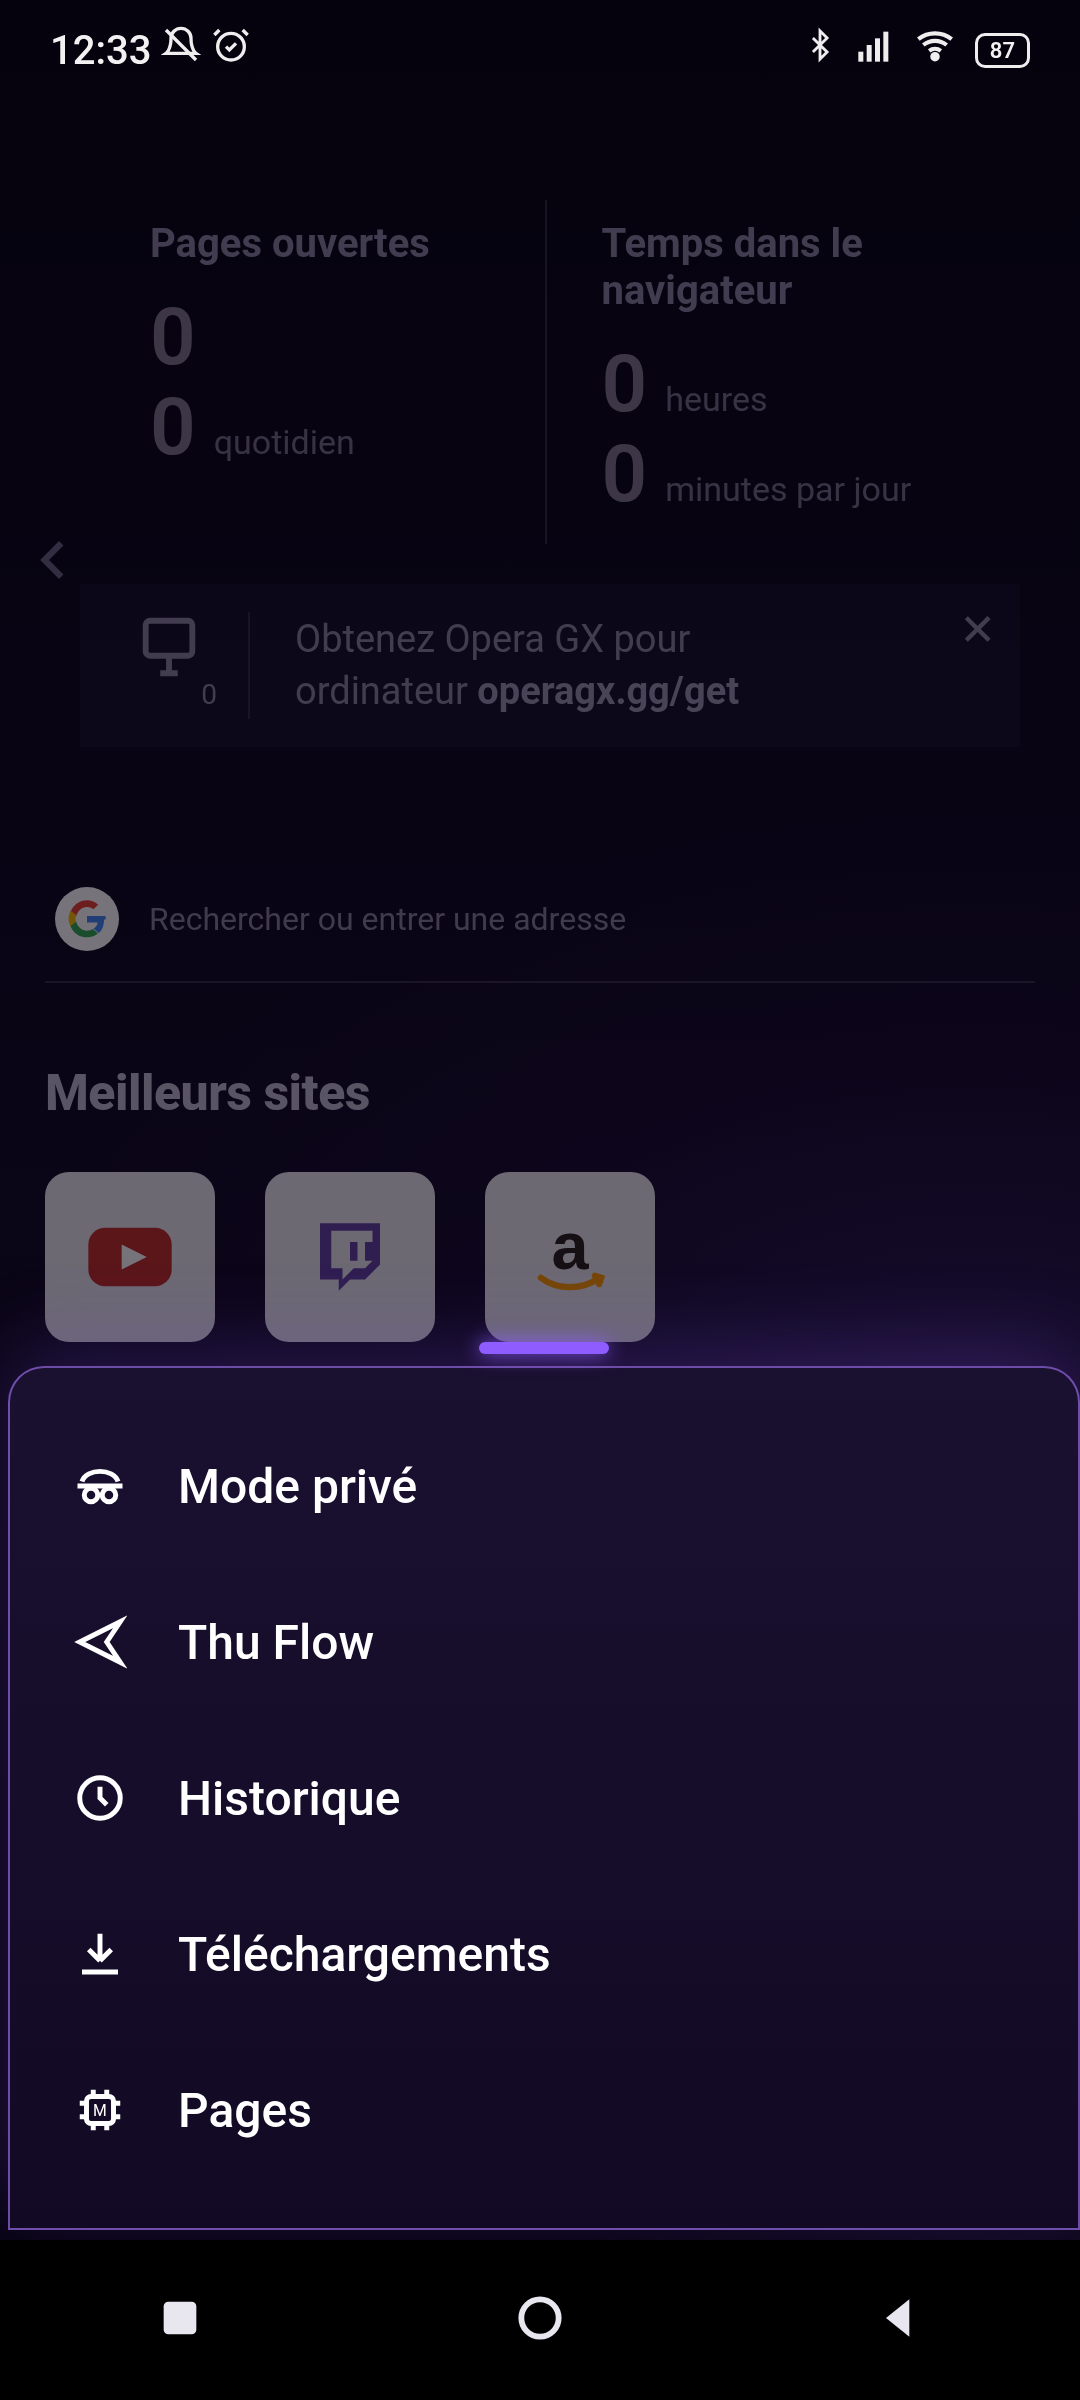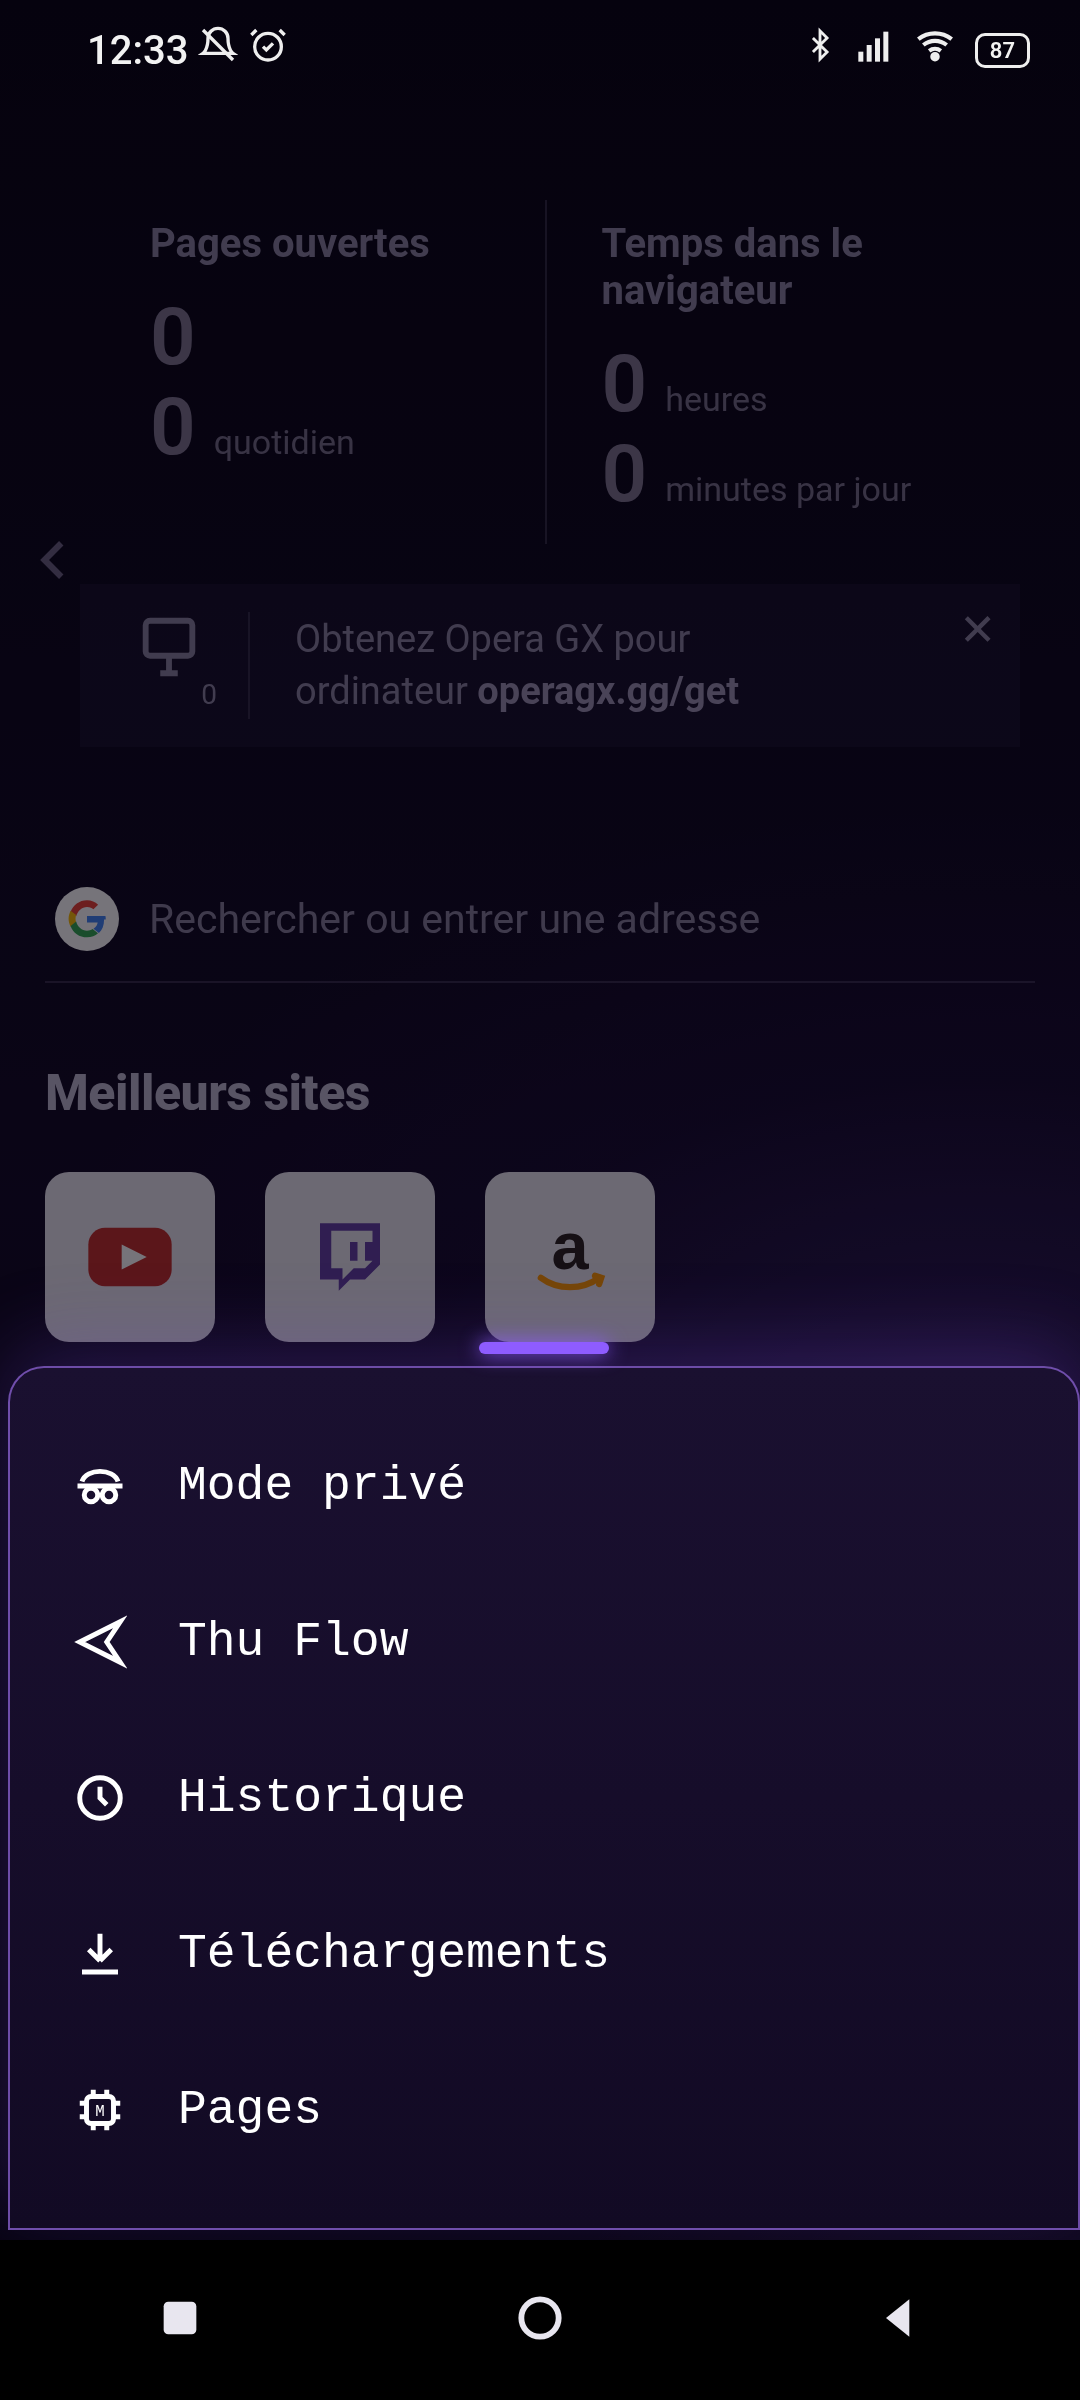--- a/index.html
+++ b/index.html
@@ -36,21 +36,21 @@
     z-index: 10;
     height: 100px;
     display: flex;
     align-items: center;
     justify-content: space-between;
     padding: 0 50px;
     font-size: 40px;
     font-weight: 500;
     color: #f2f2f2;
   }
-  .status-left { display: flex; align-items: center; gap: 10px; margin-left: 37px; }
+  .status-left { display: flex; align-items: center; gap: 10px; }
   .status-right { display: flex; align-items: center; gap: 18px; }
   .batt {
     border: 3px solid #eee;
     border-radius: 10px;
     padding: 2px 12px;
     font-size: 22px;
     font-weight: 600;
   }
 
   
@@ -130,21 +130,21 @@
     border-bottom: 2px solid rgba(160,150,190,0.25);
   }
   .google-logo {
     width: 64px; height: 64px;
     border-radius: 50%;
     background: #fff;
     display: flex; align-items: center; justify-content: center;
     font-size: 42px; font-weight: 700;
   }
   .search-ph {
-    font-size: 41px;
+    font-size: 32px;
     color: #867f9a;
   }
 
   .section-title {
     margin-top: 81px;
     font-size: 50px;
     font-weight: 800;
     color: #bdb8ce;
     letter-spacing: -0.5px;
   }
@@ -171,21 +171,20 @@
   .sheet {
     position: absolute;
     left: 8px; right: 0;
     bottom: 170px;
     z-index: 20;
     background: linear-gradient(180deg, #1a1030 0%, #120a24 100%);
     border: 2px solid rgba(170,120,255,0.6);
     border-radius: 36px 36px 0 0;
     padding: 40px 16px 40px 0;
     box-shadow: 0 -20px 80px rgba(120,70,220,0.25);
-    font-family: Liberation Mono, monospace;
   }
   .sheet-handle {
     position: absolute;
     top: -26px;
     left: 50%;
     transform: translateX(-50%);
     width: 130px;
     height: 12px;
     border-radius: 6px;
     background: #8e5cff;

